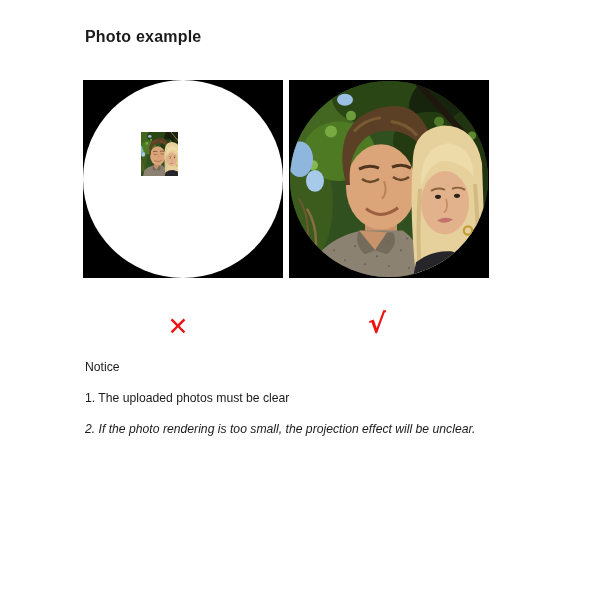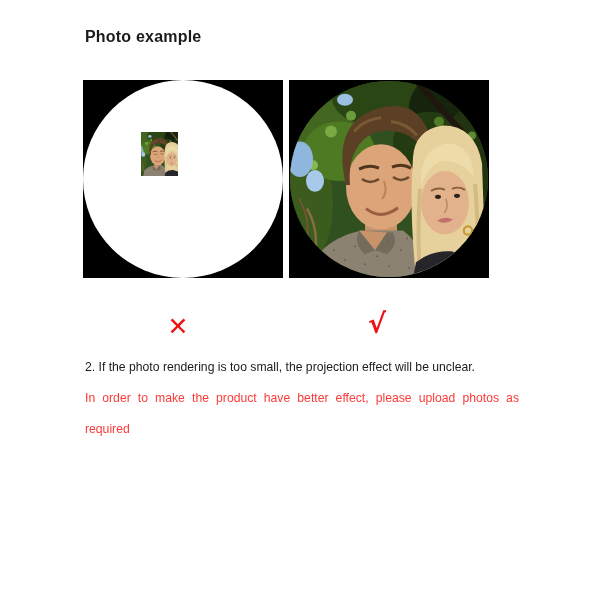--- a/index.html
+++ b/index.html
@@ -66,21 +66,21 @@
   }
   .notice {
     position: absolute;
     left: 85px; top: 352px;
     width: 434px;
     font-size: 12.2px;
     line-height: 31px;
     color: var(--text, #1b1b1b);
   }
   .notice p { margin: 0; }
-  .justify { text-align: justify; }
+  .justify { text-align: justify; font-style: italic; }
   .warning { color: var(--red-text, #fc3a38); }
 </style>
 </head>
 <body>
 
 <svg width="0" height="0" style="position:absolute" aria-hidden="true">
   <defs>
     <clipPath id="circleClip">
         <circle cx="100" cy="100" r="99"></circle>
       </clipPath>
@@ -175,17 +175,18 @@
       <g clip-path="url(#circleClip)">
         <use href="#couple-scene" width="200" height="200"></use>
       </g>
     </svg>
   </div>
 
   <div class="mark bad-mark">✕</div>
   <div class="mark good-mark">√</div>
 
   <div class="notice">
+    <p>Notice</p>
+    <p>1. The uploaded photos must be clear</p>
     <p class="justify">2. If the photo rendering is too small, the projection effect will be unclear.</p>
-    <p class="justify warning">In order to make the product have better effect, please upload photos as required</p>
   </div>
 
 </div>
 
 </body></html>

